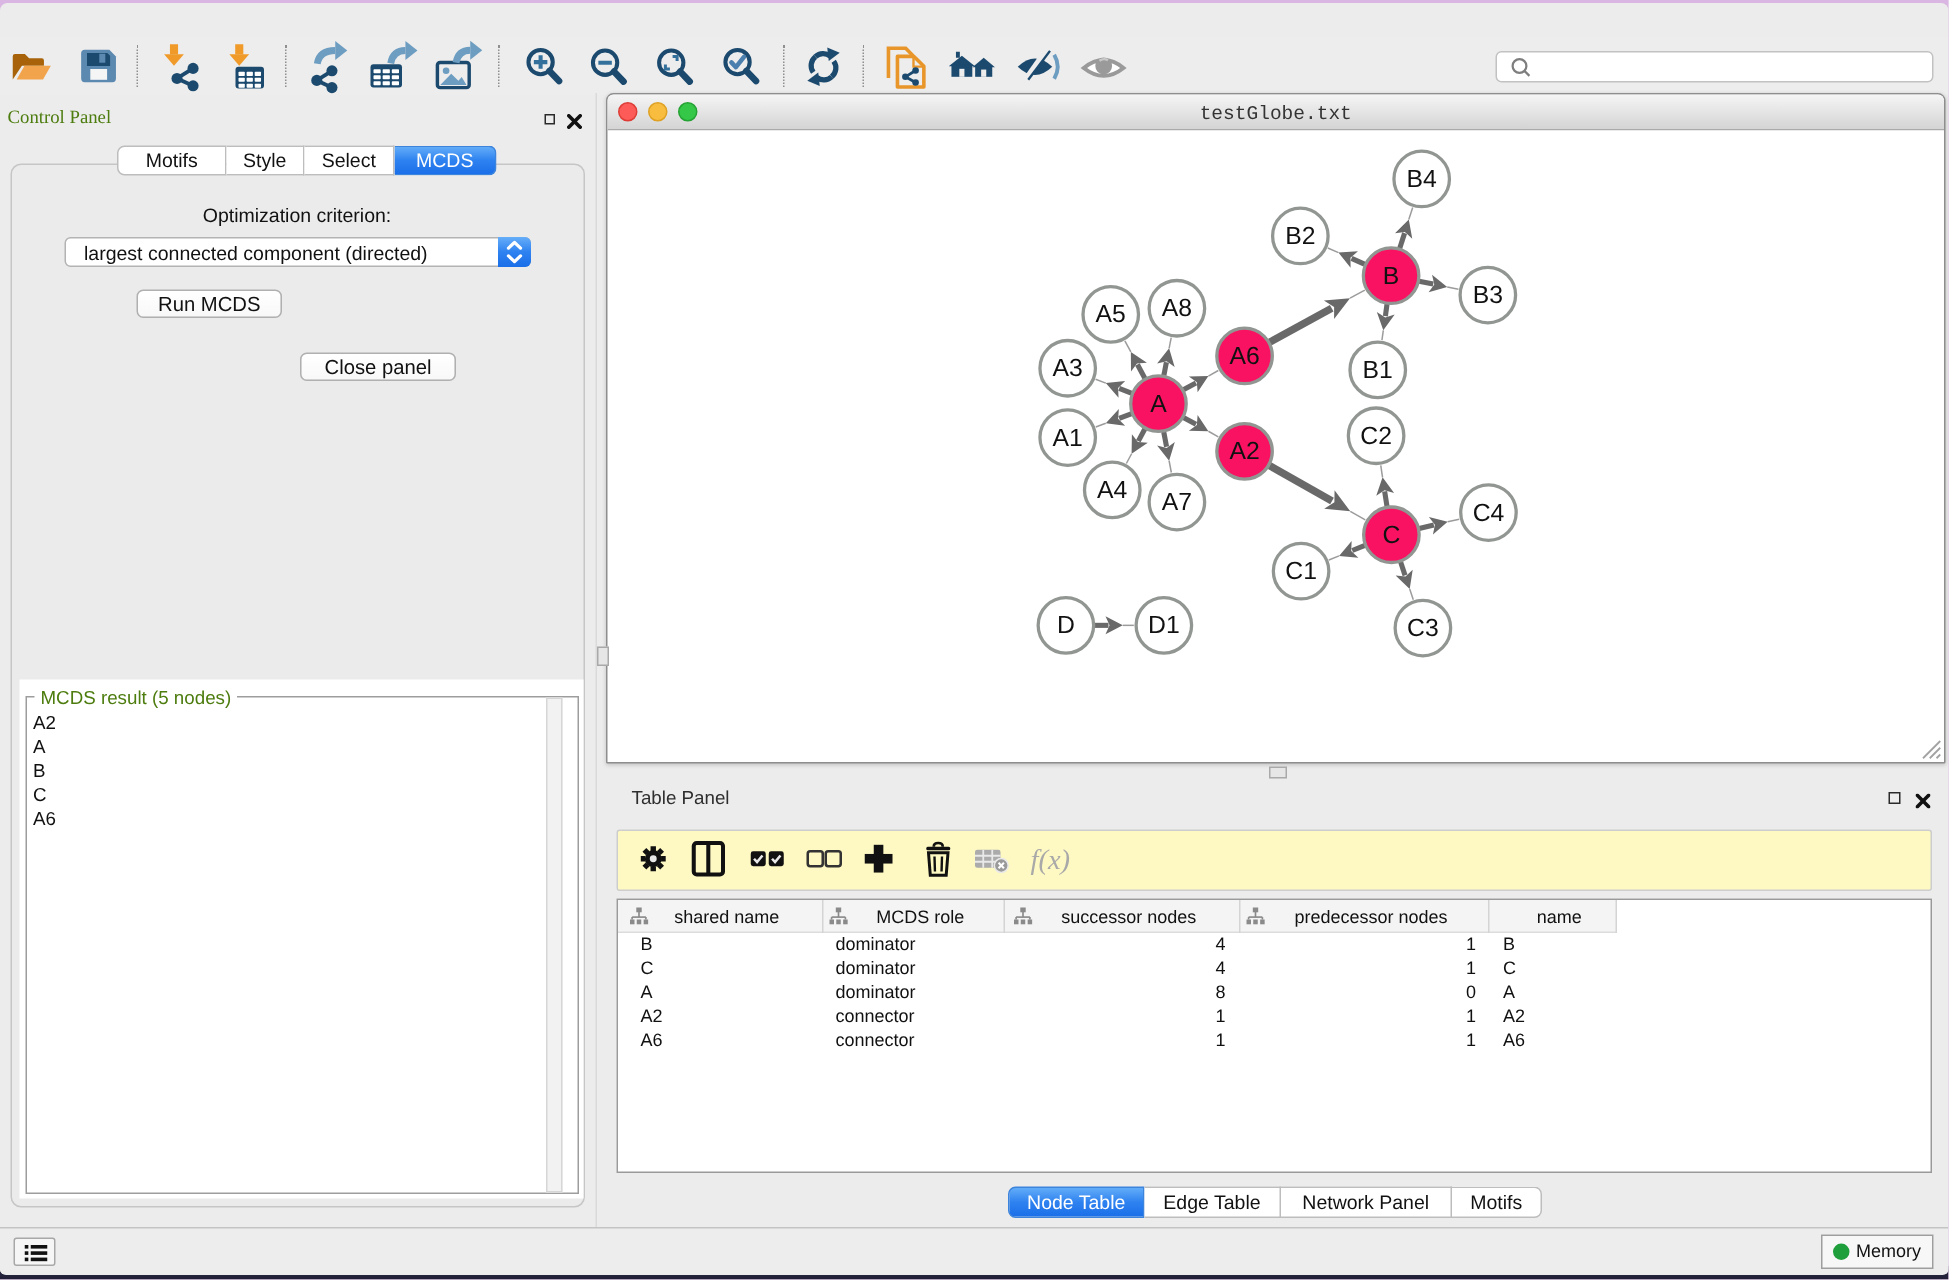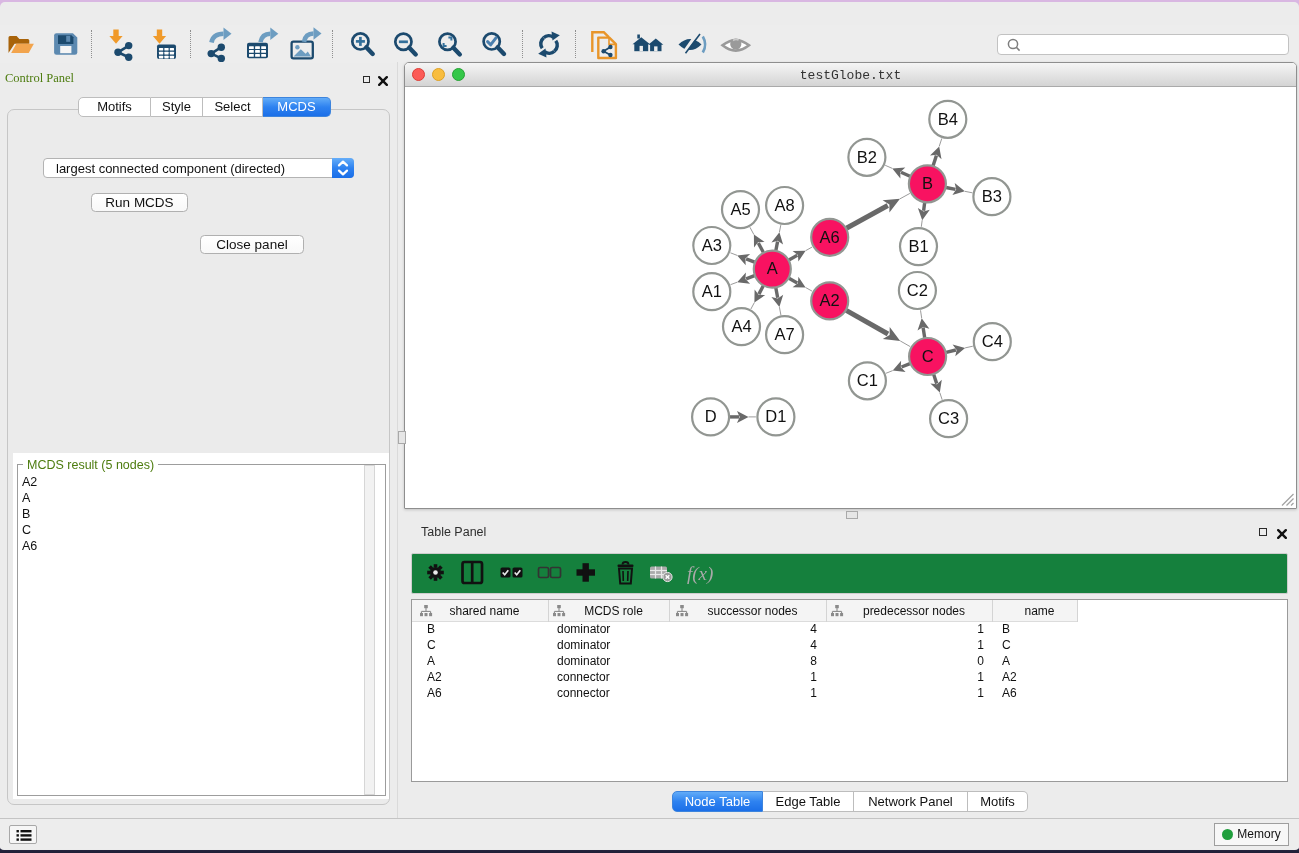--- a/index.html
+++ b/index.html
@@ -66,21 +66,21 @@
   #nw-titlebar { position:absolute; left:0; top:0; width:100%; height:24px;
     background:linear-gradient(180deg,#f5f5f5 0%,#e3e3e3 55%,#d4d4d4 100%);
     border-bottom:1px solid #aaaaaa; border-radius:4px 4px 0 0; }
   #nw-titlebar .light { top:5px; } #nw-titlebar .t1 { left:7px;  background:#fc5b57; border:1px solid #dd3d36; }
   #nw-titlebar .t2 { left:27px; background:#f8bd3f; border:1px solid #dea123; }
   #nw-titlebar .t3 { left:47px; background:#34c748; border:1px solid #25a234; }
   #nw-titlebar .title { position:absolute; left:0; width:100%; top:5px; text-align:center;
     font-size:13px; color:#333; }
   
   #tp-title { left:421px; top:523px; font-size:12.5px; color:#2e2e2e; }
-  #tp-toolbar { left:411px; top:551px; width:877px; height:41px; background:#15803d;
+  #tp-toolbar { left:411px; top:551px; width:877px; height:41px; background:#fef9c3;
     border:1px solid #cdcdcd; border-radius:2px; }
   #tp-table { left:411px; top:597px; width:877px; height:183px; background:#fff;
     border:1px solid #9a9a9a; }
   #tp-header { position:absolute; left:0px; top:0px; width:666px; height:22px;
     background:#f4f4f4; border-bottom:1px solid #dcdcdc; }
   .hcol { position:absolute; top:0; height:22px; border-right:1px solid #d4d4d4; padding-left:9px;
     font-size:12px; color:#111; text-align:center; line-height:22px; }
   .trow { position:absolute; font-size:12px; color:#111; height:16px; line-height:16px; }
   #bottom-tabs { left:672px; top:789px; }
   #bottom-tabs .tab { height:21px; line-height:19px; }
@@ -212,20 +212,21 @@
       <line x1="1.2" y1="1.2" x2="8.8" y2="8.8" stroke="#111" stroke-width="2.4" stroke-linecap="round"></line>
       <line x1="8.8" y1="1.2" x2="1.2" y2="8.8" stroke="#111" stroke-width="2.4" stroke-linecap="round"></line>
     </svg>
   <div id="cp-box" class="abs"></div>
   <div id="cp-tabs" class="abs tabs">
     <div class="tab first" style="width:73px">Motifs</div>
     <div class="tab" style="width:52px">Style</div>
     <div class="tab" style="width:60px">Select</div>
     <div class="tab last sel" style="width:68px">MCDS</div>
   </div>
+  <div id="opt-label" class="abs">Optimization criterion:</div>
   <div id="cp-select" class="abs">
     <div class="txt">largest connected component (directed)</div>
     <div class="stepper"><svg width="22" height="20" viewBox="0 0 22 20">
           <path d="M7,7.4 L11,3.6 L15,7.4" fill="none" stroke="#fff" stroke-width="2.2" stroke-linecap="round" stroke-linejoin="round"></path>
           <path d="M7,12.6 L11,16.4 L15,12.6" fill="none" stroke="#fff" stroke-width="2.2" stroke-linecap="round" stroke-linejoin="round"></path>
         </svg></div>
   </div>
   <div class="btn" style="left:91px; top:191px; width:97px;">Run MCDS</div>
   <div class="btn" style="left:200px; top:191px; width:104px;margin-top:42px;">Close panel</div>
 

